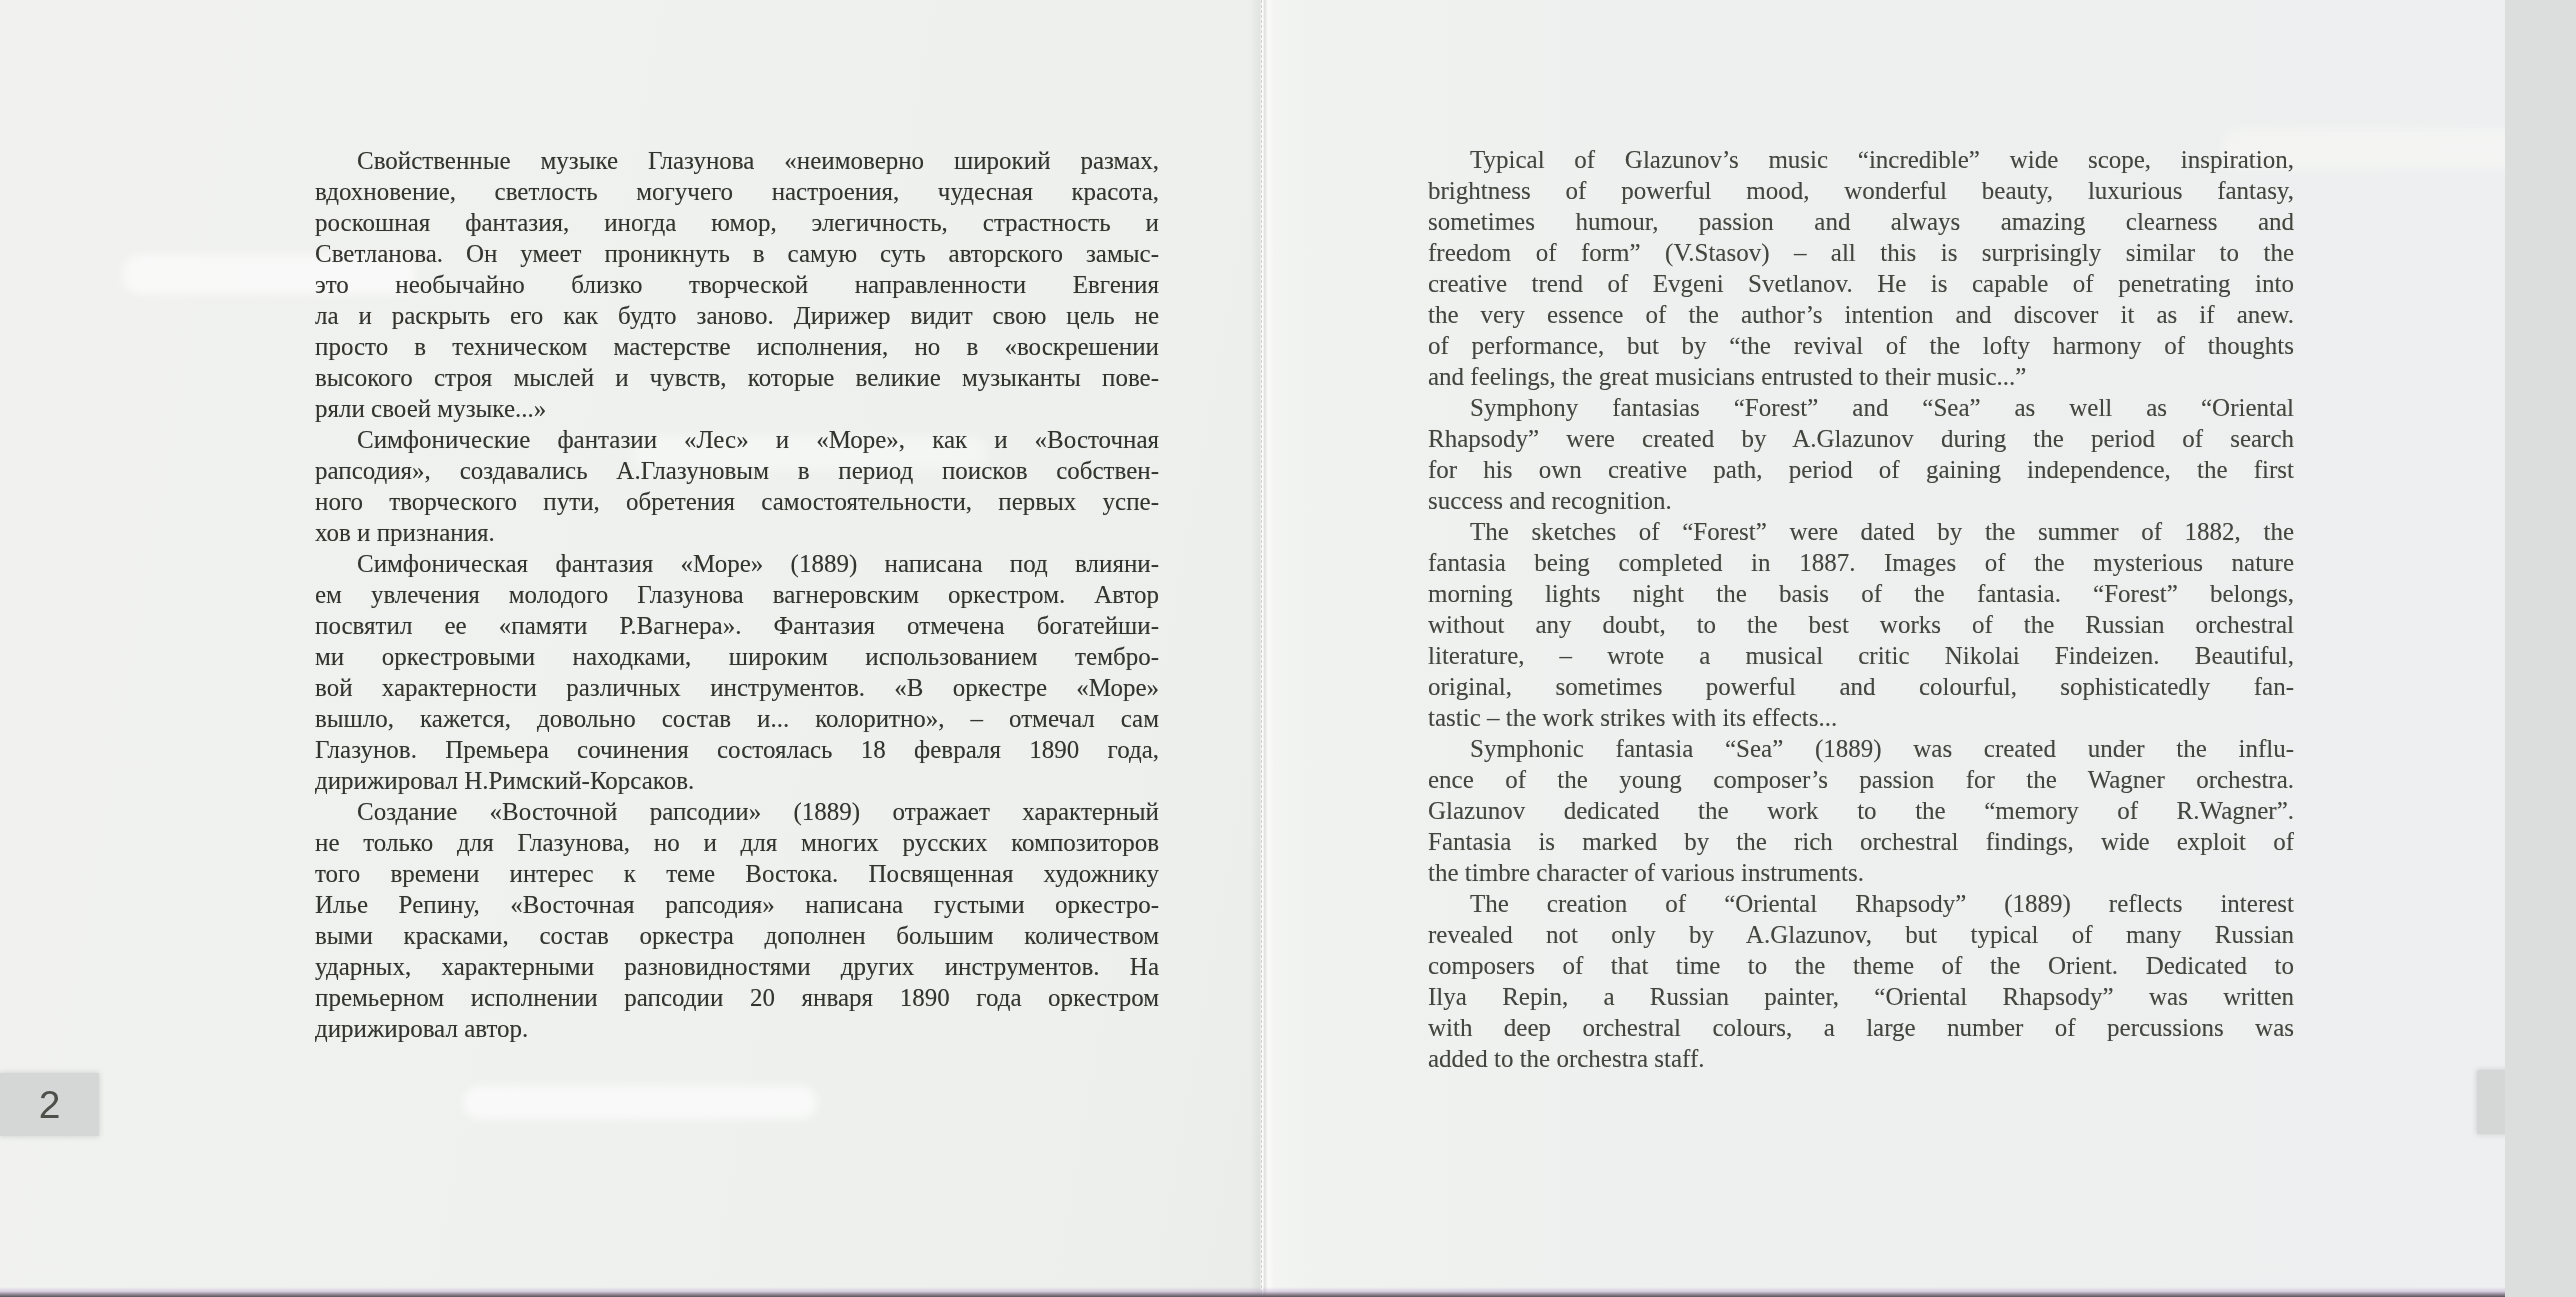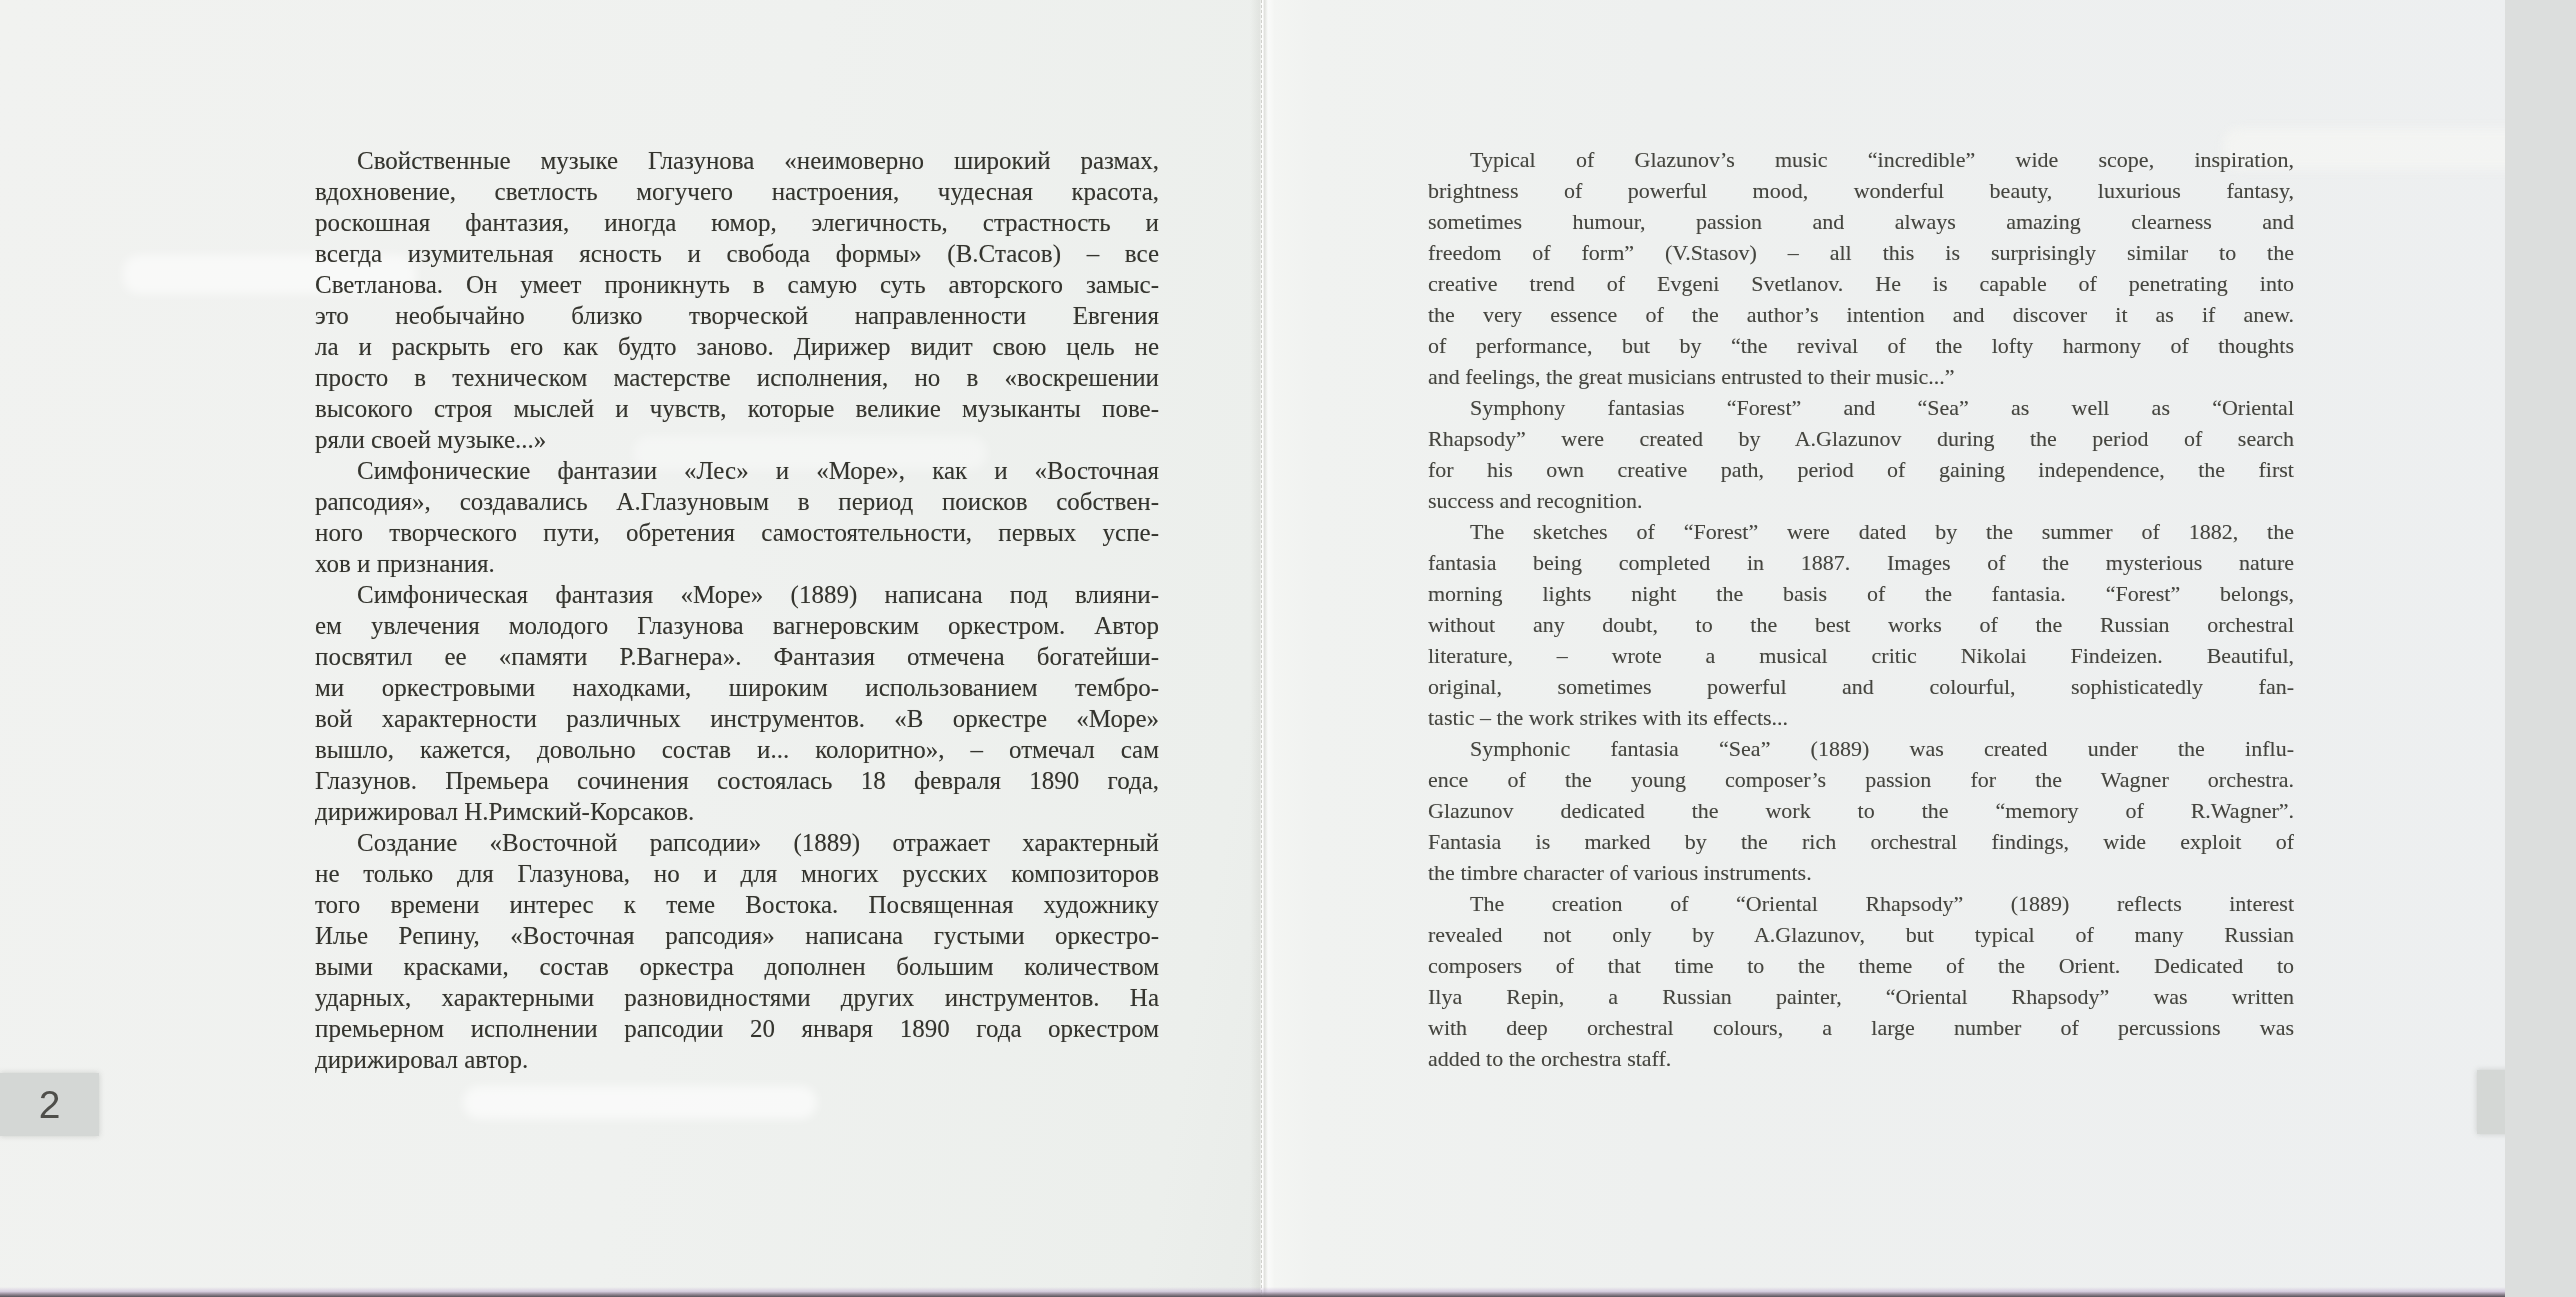--- a/index.html
+++ b/index.html
@@ -45,21 +45,21 @@
     text-rendering: optimizeLegibility;
   }
   .text-ru {
     left:315px; top:145px; width:844px;
     font-size:25px; line-height:31px;
     color: var(--ink-ru, #34342e);
     text-shadow: 0 0 0.7px rgba(60,60,50,0.35);
   }
   .text-en {
     left:1428px; top:144px; width:866px;
-    font-size:22px; line-height:31px;
+    font-size:25px; line-height:31px;
     color: var(--ink-en, #45453f);
     text-shadow: 0 0 0.7px rgba(70,70,60,0.30);
   }
   .para { margin:0; padding:0; }
   .line {
     text-align:justify;
     -moz-text-align-last: justify;
     text-align-last: justify;
     overflow:hidden;
     white-space:nowrap;
@@ -115,21 +115,20 @@
   <div class="ghost ghost-d"></div>
 
   <div class="fold"></div>
   <div class="fold-crease"></div>
 
   <div class="text-col text-ru">
       <div class="para">
         <div class="line first">Свойственные музыке Глазунова «неимоверно широкий размах,</div>
         <div class="line">вдохновение, светлость могучего настроения, чудесная красота,</div>
         <div class="line">роскошная фантазия, иногда юмор, элегичность, страстность и</div>
-        <div class="line">всегда изумительная ясность и свобода формы» (В.Стасов) – все</div>
         <div class="line">Светланова. Он умеет проникнуть в самую суть авторского замыс-</div>
         <div class="line">это необычайно близко творческой направленности Евгения</div>
         <div class="line">ла и раскрыть его как будто заново. Дирижер видит свою цель не</div>
         <div class="line">просто в техническом мастерстве исполнения, но в «воскрешении</div>
         <div class="line">высокого строя мыслей и чувств, которые великие музыканты пове-</div>
         <div class="line last">ряли своей музыке...»</div>
       </div>
       <div class="para">
         <div class="line first">Симфонические фантазии «Лес» и «Море», как и «Восточная</div>
         <div class="line">рапсодия», создавались А.Глазуновым в период поисков собствен-</div>

